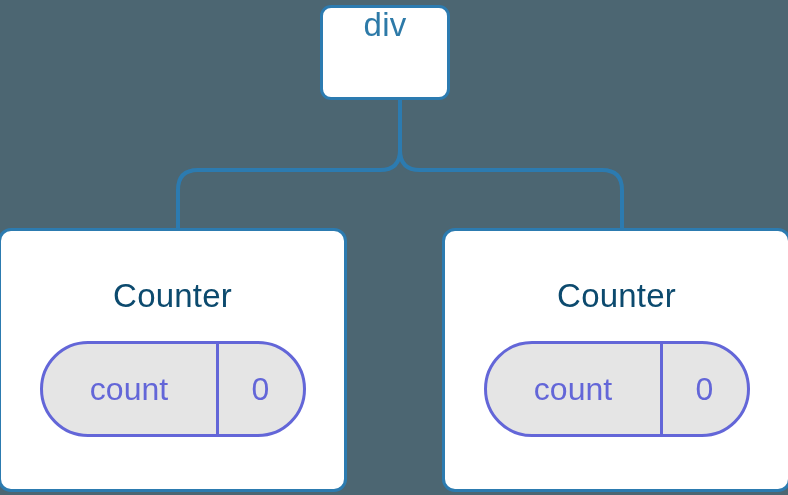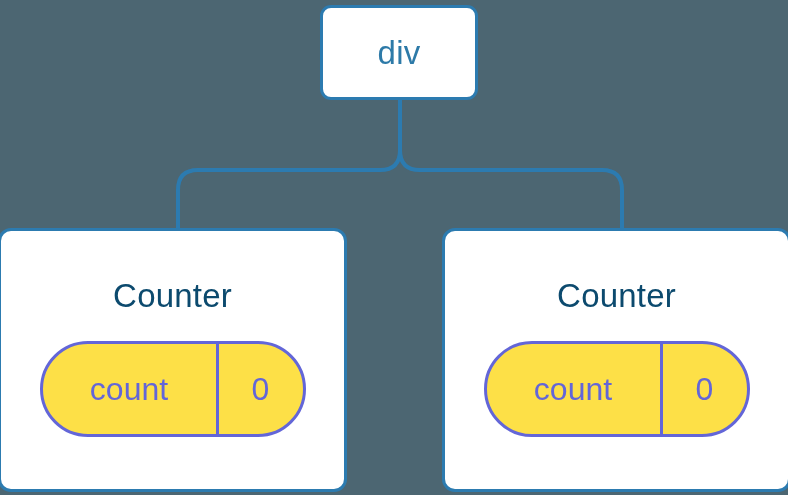--- a/index.html
+++ b/index.html
@@ -38,24 +38,24 @@
     border: 3px solid #2C7BB0;
     border-radius: 11px;
     box-sizing: border-box;
     z-index: 2;
   }
 
   
   #node-div {
     left: 320px;
     top: 5px;
-    width: 158px;
+    width: 130px;
     height: 95px;
     display: flex;
-    align-items: center;
+    align-items: flex-start;
     justify-content: center;
   }
   .node-title-root {
     color: #2D7AA8;
     font-size: 33px;
     font-weight: 400;
     letter-spacing: 0.2px;
     line-height: 1;
   }
 
@@ -84,21 +84,21 @@
   
   .state-pill {
     margin-top: 29px;
     width: 266px;
     height: 96px;
     border: 3px solid #6366D8;
     border-radius: 48px;
     box-sizing: border-box;
     display: flex;
     align-items: stretch;
-    background: #fde047;
+    background: #e5e5e5;
   }
   .pill-key,
   .pill-value {
     display: flex;
     align-items: center;
     justify-content: center;
     color: #6366D8;
     font-size: 32px;
     font-weight: 400;
     line-height: 1;

